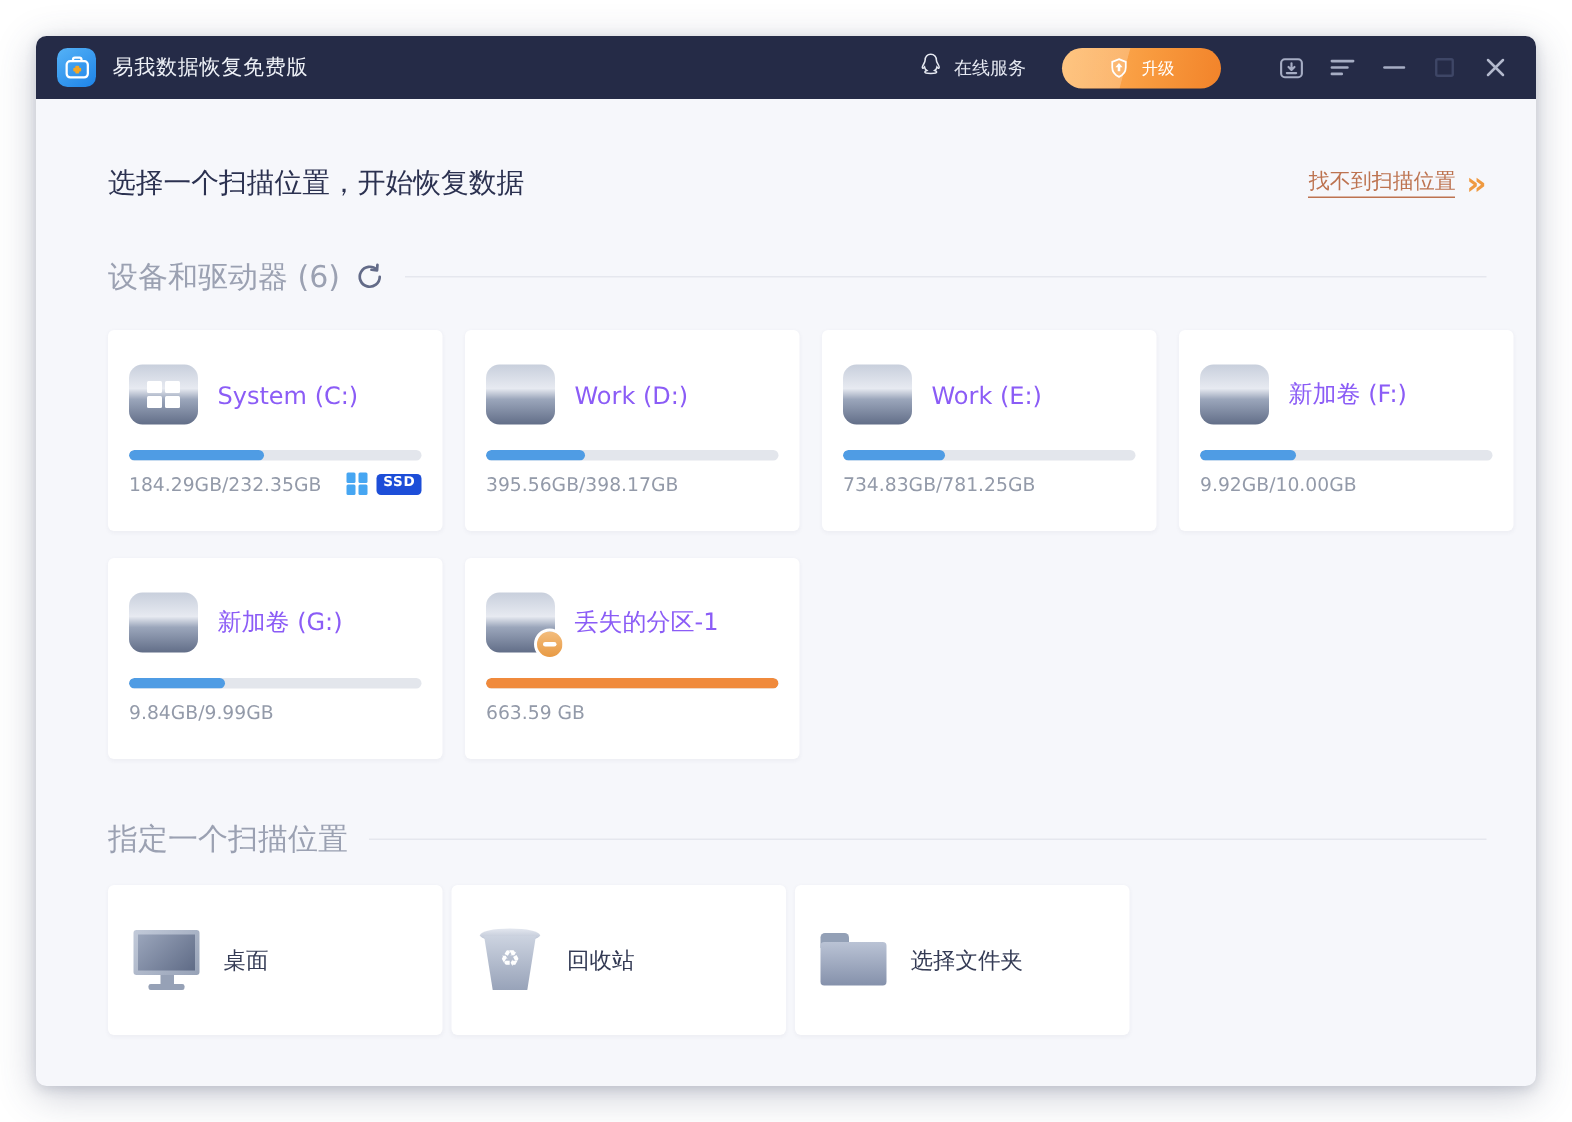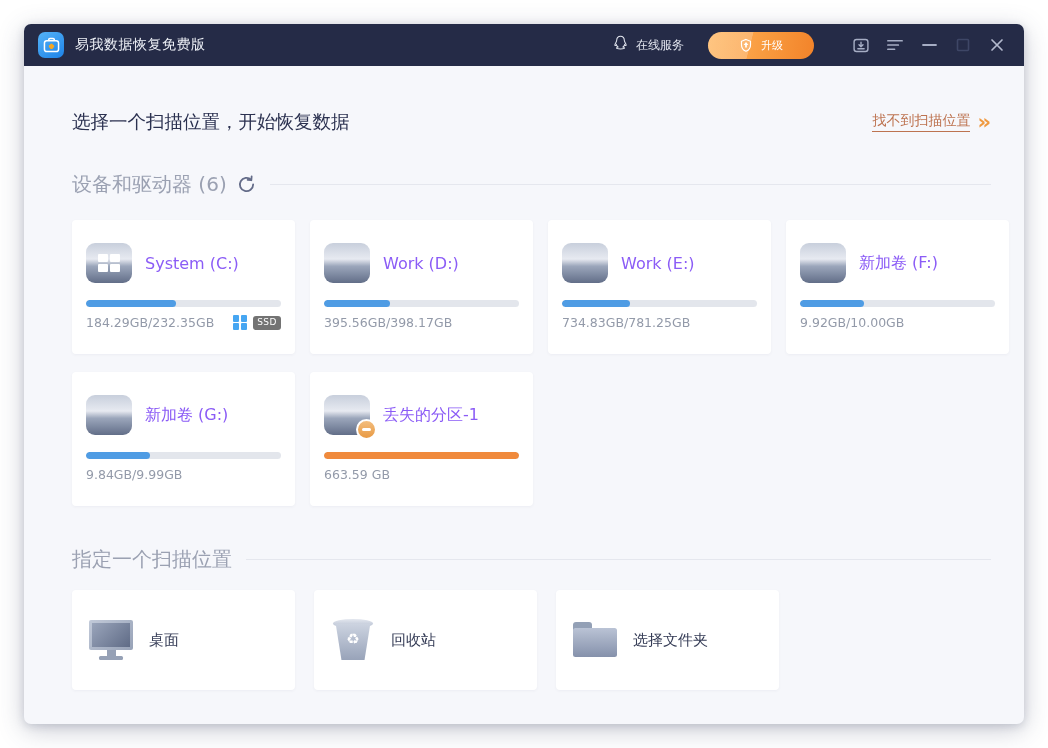--- a/index.html
+++ b/index.html
@@ -89,25 +89,25 @@
   }
   .drive-title { font-size:16px; color:#8b5cf6; }
   .drive-bar { margin-top:17px; height:7px; border-radius:3.5px; background:#e3e6ec; overflow:hidden; }
   .drive-bar .fill { height:100%; border-radius:3.5px; }
   .drive-bottom { margin-top:8px; display:flex; align-items:center; justify-content:space-between; }
   .drive-size { font-size:12.5px; color:#939aa9; }
   .drive-badges { display:flex; align-items:center; gap:6px; }
   .win-logo { display:grid; grid-template-columns:6.5px 6.5px; grid-template-rows:6.5px 6.5px; gap:1.5px; }
   .win-logo i { background:#46a6f2; border-radius:1px; }
   .ssd-badge {
-    background:#737373; color:#fff; font-size:9px; font-weight:normal; letter-spacing:.5px;
+    background:#1d4ed8; color:#fff; font-size:9px; font-weight:bold; letter-spacing:.5px;
     padding:2.5px 4px; border-radius:3px; line-height:1;
   }
   
-  .locations-row { margin-top:17px; display:flex; gap:19px; }
+  .locations-row { margin-top:17px; display:flex; gap:6px; }
   .location-card {
     width:223px; height:100px; background:#fff; border-radius:4px; cursor:pointer;
     display:flex; align-items:center; gap:15px; padding-left:16px;
     box-shadow:0 1px 3px rgba(50,60,90,.05);
   }
   .location-title { font-size:15px; color:#343b55; }
   .loc-icon { width:46px; height:44px; position:relative; flex:0 0 auto; display:block; }
   
   .mon-screen {
     display:block; width:44px; height:30px; margin:2px auto 0; border-radius:2px; padding:3px;

